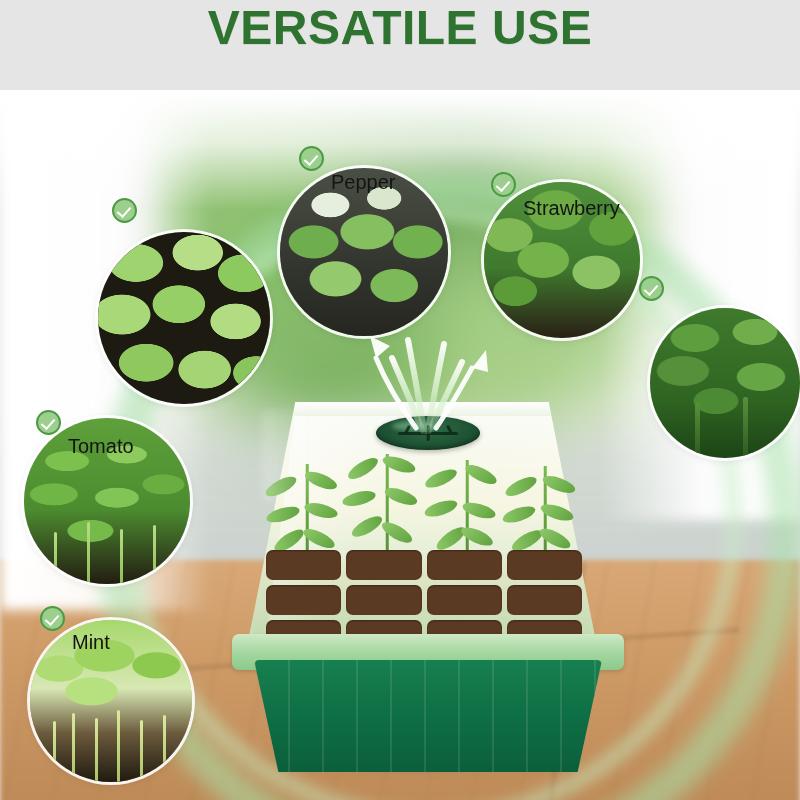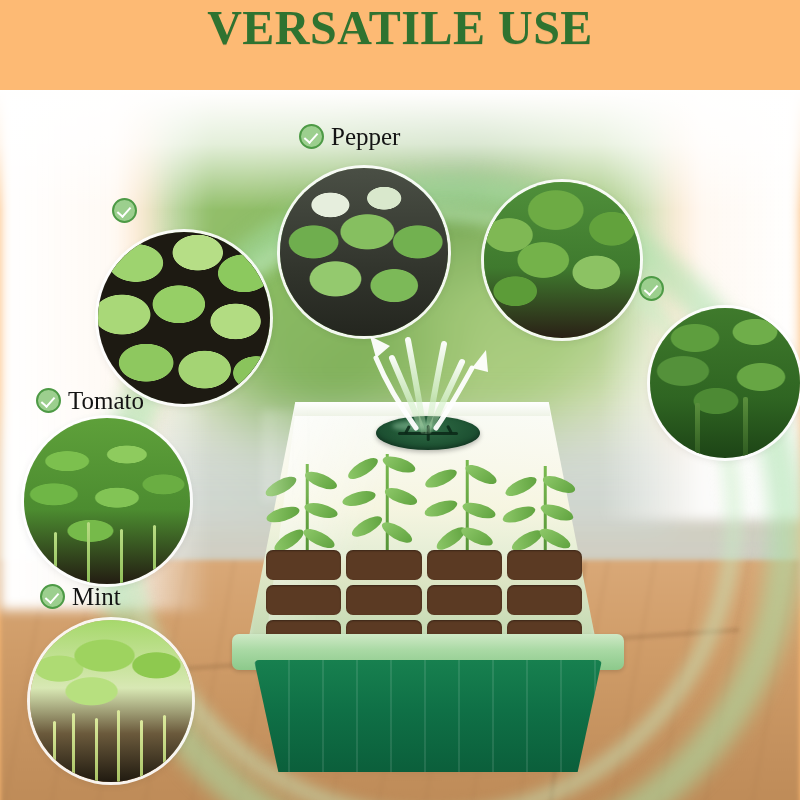--- a/index.html
+++ b/index.html
@@ -1,21 +1,21 @@
 <!DOCTYPE html>
 <html><head>
 <meta charset="utf-8">
 <style>
   html,body{margin:0;padding:0;}
   body{
     width:800px;height:800px;overflow:hidden;position:relative;
     background:#ffffff;
     font-family:"Liberation Sans", sans-serif;
   }
-  .stage{position:absolute;inset:0;overflow:hidden;background:#fdba74;font-family:Liberation Serif, serif;}
+  .stage{position:absolute;inset:0;overflow:hidden;background:#e5e5e5;}
 
   
   .bg-scene{position:absolute;left:0;top:90px;width:800px;height:710px;overflow:hidden;}
   .bg-foliage{
     position:absolute;left:150px;top:0;width:520px;height:440px;
     background:
       radial-gradient(circle at 20% 25%, rgba(126,186,92,.85) 0 14%, rgba(126,186,92,0) 38%),
       radial-gradient(circle at 52% 12%, rgba(86,152,62,.85) 0 13%, rgba(86,152,62,0) 36%),
       radial-gradient(circle at 78% 28%, rgba(143,196,110,.8) 0 14%, rgba(143,196,110,0) 38%),
       radial-gradient(circle at 33% 52%, rgba(104,168,74,.75) 0 15%, rgba(104,168,74,0) 40%),
@@ -78,21 +78,21 @@
   }
   .subtitle{
     font-size:19px;color:#6c6c6c;margin:16px 0 0 0;font-weight:400;
   }
 
   
   .label{
     position:absolute;display:flex;align-items:center;gap:7px;z-index:45;
     white-space:nowrap;
   }
-  .label .txt{font-size:25px;color:#141414;line-height:1;}
+  .label .txt{font-size:20px;color:#141414;line-height:1;margin-top:48px;}
   .check{
     width:25px;height:25px;border-radius:50%;
     background:#9ccf8e;border:2.5px solid #4d9a45;
     box-sizing:border-box;position:relative;flex:0 0 auto;
   }
   .check::after{
     content:"";position:absolute;left:6px;top:4px;width:6px;height:11px;
     border:solid #ffffff;border-width:0 2.6px 2.6px 0;transform:rotate(42deg);
   }
 
@@ -336,20 +336,24 @@
 
   <div class="label" style="left:112px;top:198px;">
     <span class="check"></span>
   </div>
 
   <div class="label" style="left:299px;top:124px;">
     <span class="check"></span>
     <span class="txt">Pepper</span>
   </div>
 
+  <div class="label" style="left:491px;top:150px;">
+    <span class="check"></span>
+    <span class="txt">Strawberry</span>
+  </div>
 
   <div class="label" style="left:639px;top:276px;">
     <span class="check"></span>
   </div>
 
   <div class="label" style="left:36px;top:388px;">
     <span class="check"></span>
     <span class="txt">Tomato</span>
   </div>
 

